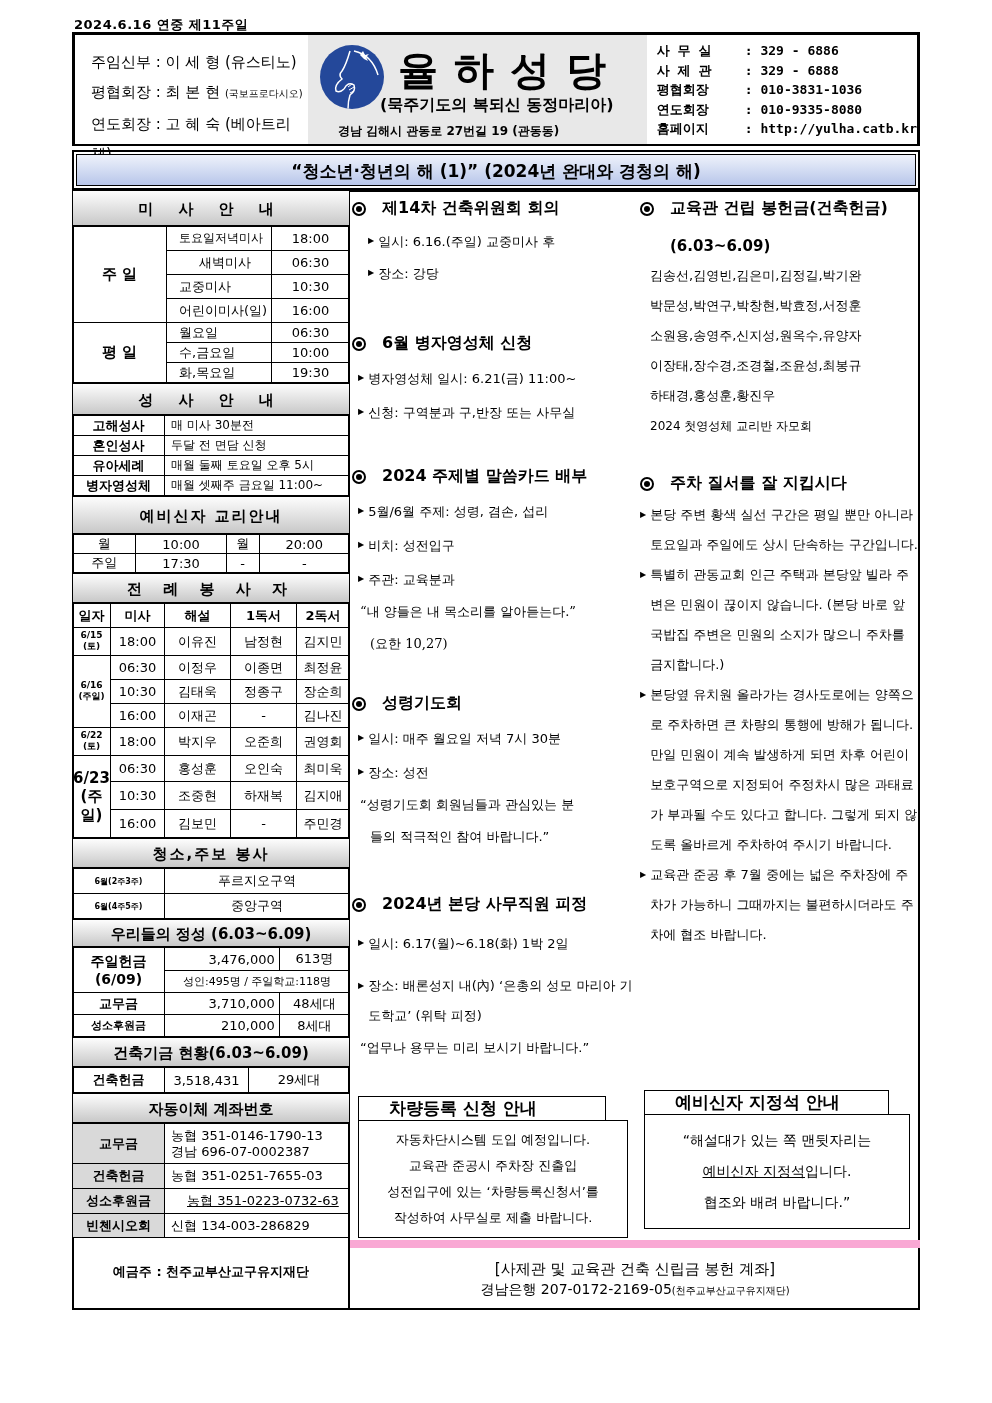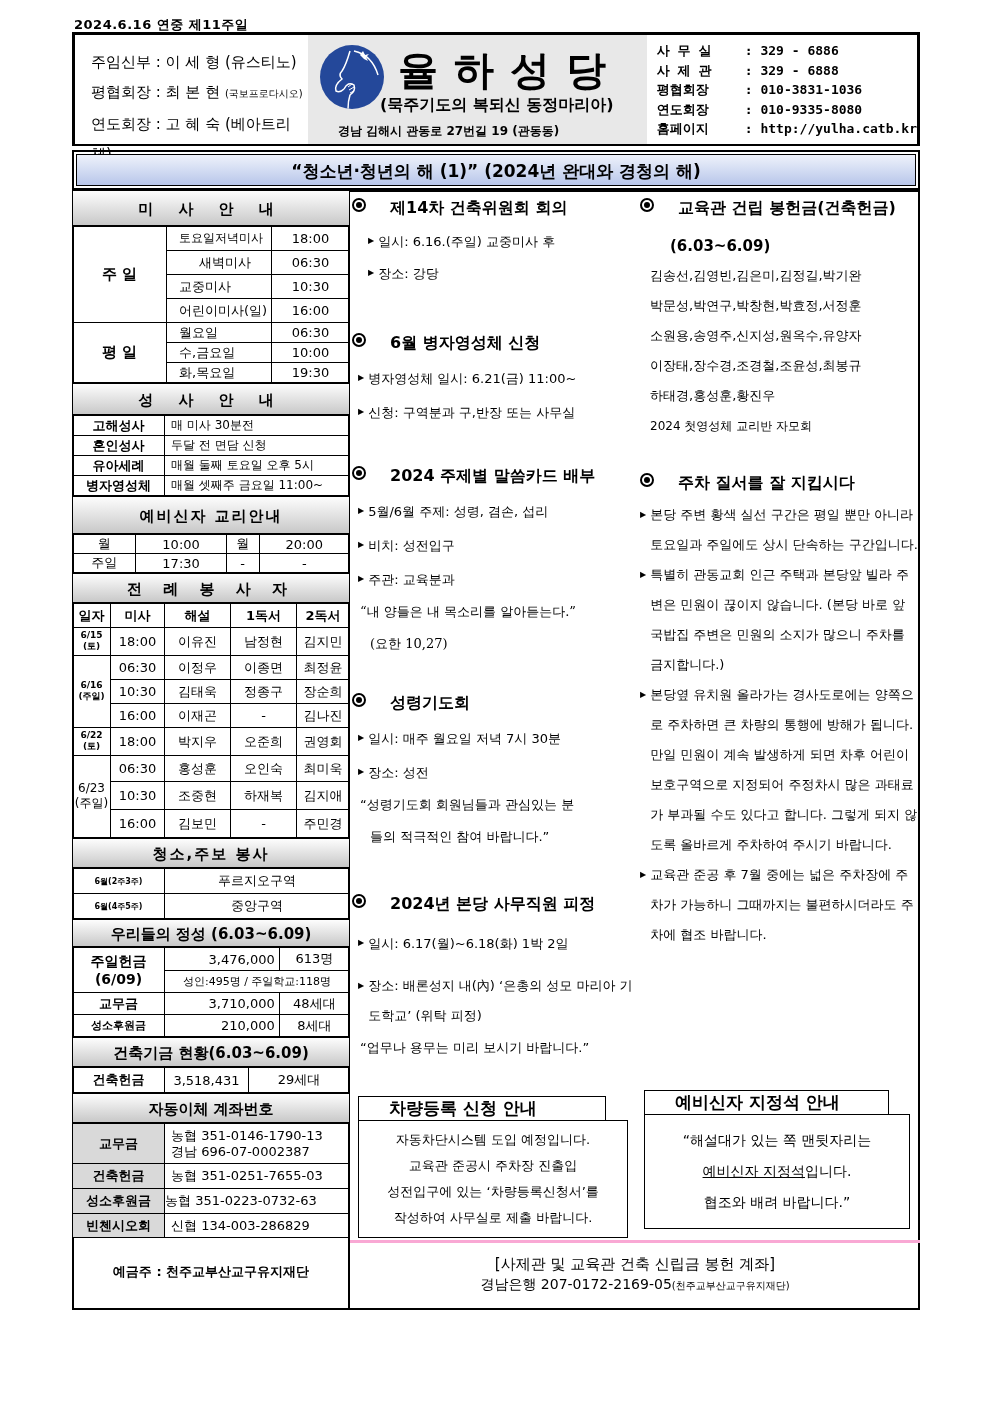--- a/index.html
+++ b/index.html
@@ -31,30 +31,30 @@
   .vdiv { left: 348px; top: 190px; width: 2px; height: 1120px; background: #000; }
 
   table { border-collapse: collapse; width: 100%; }
   td { border: 1px solid #000; text-align: center; font-size: 13px; }
   .secthead { background: linear-gradient(#fdfdfd, #c8c8c8); font-weight: bold; font-size: 15px; text-align: center; border: 1px solid #000; letter-spacing: 2px; }
   .gray { background: #d9d9d9; }
   .bold { font-weight: bold; }
 
   .col2 { left: 352px; top: 192px; width: 284px; }
   .col3 { left: 640px; top: 192px; width: 278px; }
-  .h2 { font-size: 16px; font-weight: bold; display: flex; gap: 24px; }
+  .h2 { font-size: 16px; font-weight: bold; display: flex; align-items: center; gap: 16px; }
   .bullet-icon { width: 14px; height: 14px; border: 2px solid #000; border-radius: 50%; display: inline-flex; align-items: center; justify-content: center; }
   .bullet-icon::after { content: ""; width: 6px; height: 6px; background: #000; border-radius: 50%; }
   .li { font-size: 13px; display: flex; gap: 4px; }
   .tri { font-size: 8px; line-height: 16px; }
   .p13 { font-size: 13px; }
 
   .notebox { border: 1px solid #000; }
   .tabtitle { position: relative; height: 24px; border: 1px solid #000; border-bottom: none; font-weight: bold; font-size: 17px; padding-left: 30px; line-height: 22px; width: 92%; }
-  .footer { left: 350px; top: 1240px; width: 570px; height: 70px; border-top: 3px solid #f9a8d4; text-align: center; }
+  .footer { left: 350px; top: 1240px; width: 570px; height: 70px; border-top: 8px solid #f9a8d4; text-align: center; }
 </style>
 </head>
 <body>
 
 <div class="abs topdate">2024.6.16  연중 제11주일</div>
 
 <div class="abs header">
   <div class="hleft">
     <div><span>주임신부</span> : <span>이 세 형</span> <span>(유스티노)</span></div>
     <div><span>평협회장</span> : <span>최 본 현</span> <span class="small">(국보프로다시오)</span></div>
@@ -204,21 +204,21 @@
         </tr>
     <tr style="height:28px">
           <td style="font-size:9px;font-weight:bold;white-space:pre-line">6/22
 (토)</td>
           <td>18:00</td>
           <td>박지우</td>
           <td>오준희</td>
           <td>권영회</td>
         </tr>
     <tr style="height:26px">
-          <td rowspan="3" style="font-size:12px;font-weight:normal;white-space:pre-line">6/23
+          <td rowspan="3" style="font-size:15px;font-weight:bold;white-space:pre-line">6/23
 (주일)</td>
           <td>06:30</td>
           <td>홍성훈</td>
           <td>오인숙</td>
           <td>최미욱</td>
         </tr>
     <tr style="height:28px">
           <td>10:30</td>
           <td>조중현</td>
           <td>하재복</td>
@@ -284,21 +284,21 @@
         <tr style="height:40px">
           <td class="gray bold" style="width:92px">교무금</td>
           <td style="text-align:left;padding-left:6px;line-height:16px;"><span>농협  351-0146-1790-13</span><br><span>경남  696-07-0002387</span></td>
         </tr>
     <tr style="height:25px">
           <td class="gray bold">건축헌금</td>
           <td style="text-align:left;padding-left:6px;">농협 351-0251-7655-03</td>
         </tr>
     <tr style="height:25px">
           <td class="gray bold">성소후원금</td>
-          <td style="text-align:left;padding-left:0;">농협 351-0223-0732-63</td>
+          <td style="text-align:left;padding-left:22px;text-decoration:underline;">농협 351-0223-0732-63</td>
         </tr>
     <tr style="height:24px">
           <td class="gray bold">빈첸시오회</td>
           <td style="text-align:left;padding-left:6px;">신협 134-003-286829</td>
         </tr>
   </tbody>
     </table>
   <div style="height:68px;line-height:68px;text-align:center;font-size:13px;font-weight:bold;">예금주 : 천주교부산교구유지재단</div>
 </div>
 

